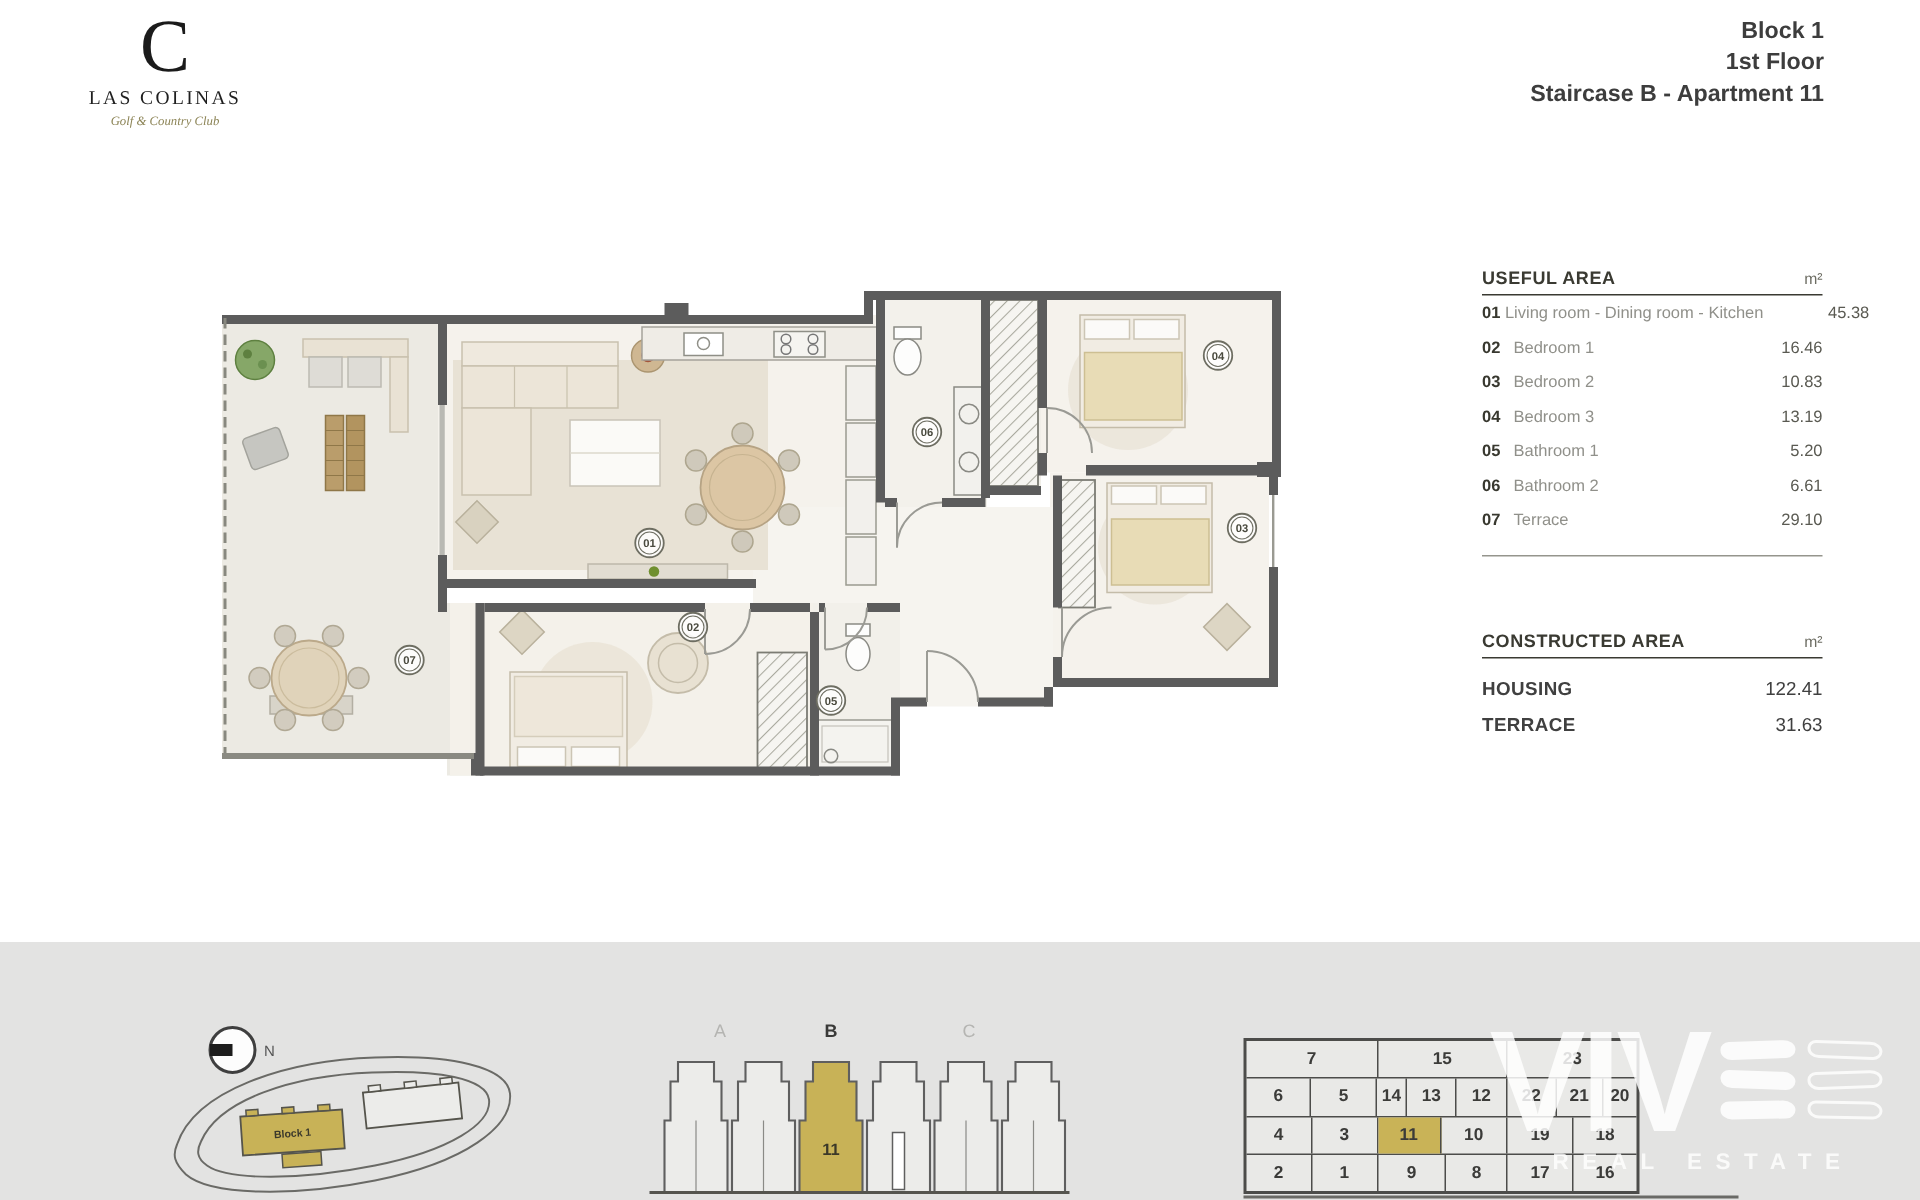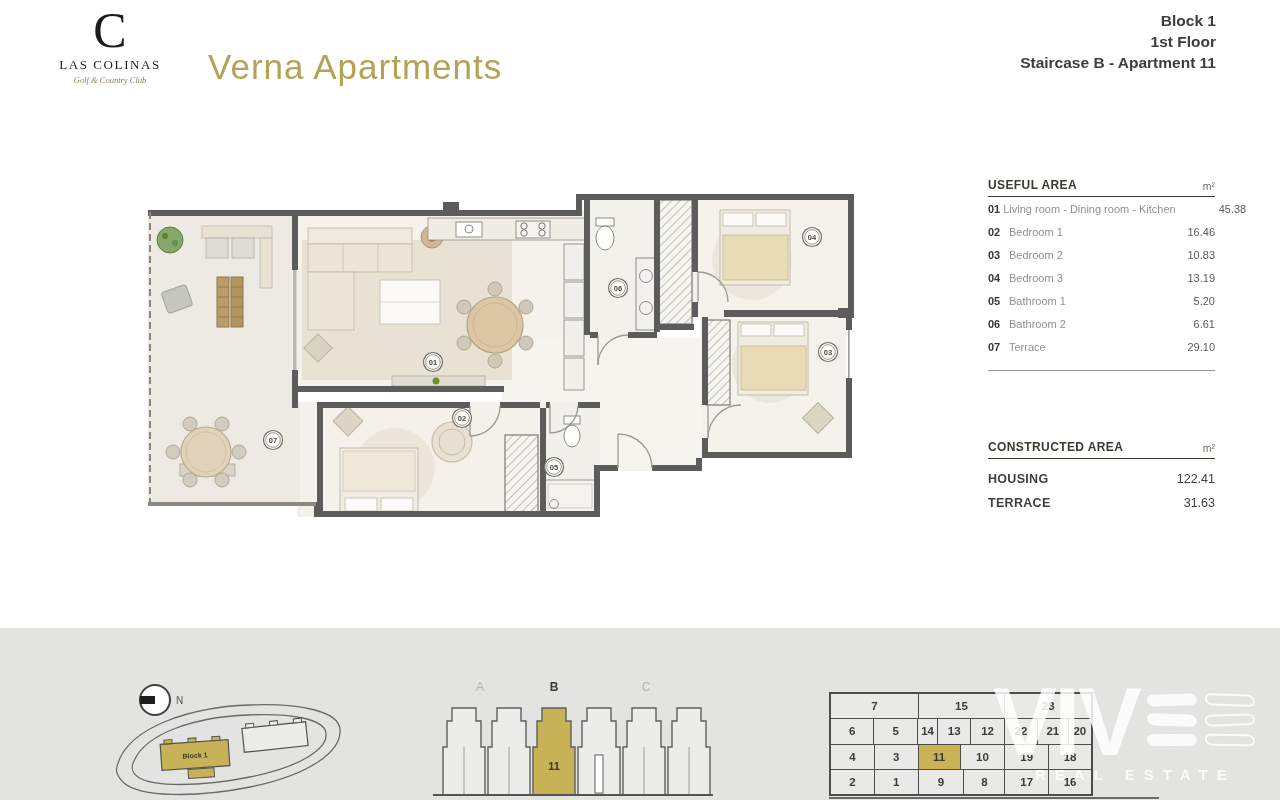--- a/index.html
+++ b/index.html
@@ -55,21 +55,20 @@
 </head>
 <body>
 
 <div id="page">
 
   <div class="logo">
     <div class="mono">C</div>
     <div class="lname">LAS COLINAS</div>
     <div class="ltag">Golf &amp; Country Club</div>
   </div>
-  <div class="title">Verna Apartments</div>
   <div class="binfo">
     <div>Block 1</div>
     <div>1st Floor</div>
     <div>Staircase B - Apartment 11</div>
   </div>
 
   <div class="tbl" style="top:178px;">
     <div class="thead">
       <span class="t">USEFUL AREA</span>
       <span class="u">m²</span>
@@ -106,21 +105,21 @@
           <span class="v">6.61</span>
         </div>
       <div class="ua-row">
           <span class="n">07</span>
           <span class="l">Terrace</span>
           <span class="v">29.10</span>
         </div>
     </div>
   </div>
 
-  <div class="tbl" style="top:440px;">
+  <div class="tbl" style="top:420px;">
     <div class="thead">
       <span class="t">CONSTRUCTED AREA</span>
       <span class="u">m²</span>
     </div>
     <div style="padding-top:8px;">
       <div class="ca-row">
           <span class="l">HOUSING</span>
           <span class="v">122.41</span>
         </div>
       <div class="ca-row">

